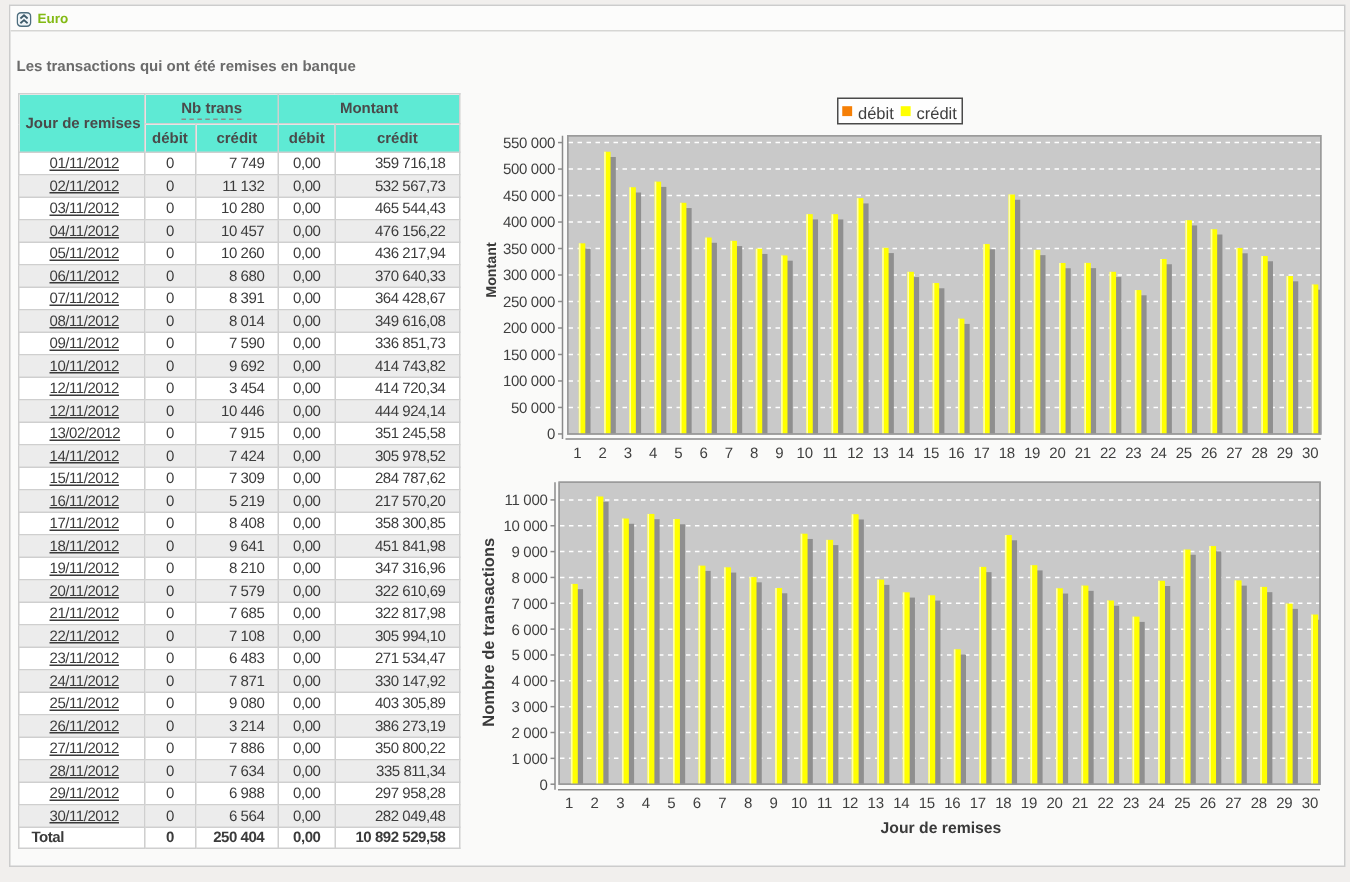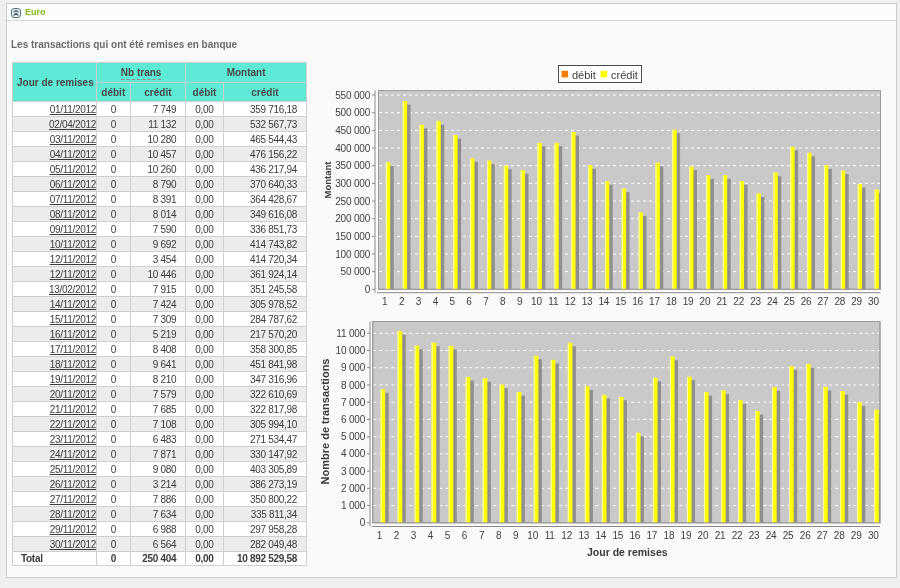--- a/index.html
+++ b/index.html
@@ -7,21 +7,21 @@
 #hdr { position:absolute; left:0; top:0; width:100%; height:17px; background:#fcfcfb; border-bottom:1px solid #d6d6d4; }
 #hdr svg { position:absolute; left:4px; top:4px; }
 #hdr .t { position:absolute; left:18px; top:3px; font-size:9px; font-weight:bold; color:#83ba14; }
 #sub { position:absolute; left:4px; top:35px; font-size:10px; font-weight:bold; color:#6b6b6b; }
 table { position:absolute; left:5px; top:58px; border-collapse:collapse; table-layout:fixed; width:294px; font-size:10px; letter-spacing:-0.3px; color:#3b3b3b; }
 td,th { border:1px solid #cfcfcf; overflow:hidden; white-space:nowrap; }
 th { background:#5eead4; color:#4a4a4a; font-size:10px; letter-spacing:0; height:19px; }
 tr.h1 th { height:20px; }
 td { height:15px; background:#ffffff; }
 tr.alt td { background:#ececec; }
-td.date { padding-left:20px; text-align:right; }
+td.date { padding-left:20px; text-align:left; }
 .lnk { text-decoration:underline; }
 td.c { text-align:center; }
 td.r { text-align:right; padding-right:9px; }
 tr.tot td { font-weight:bold; background:#ffffff; height:14px; }
 .dash { border-bottom:1px dashed #8a8a8a; padding-bottom:1px; }
 #charts { position:absolute; left:0; top:0; width:900px; height:588px; }
 text.tick { font-size:10px; letter-spacing:-0.2px; fill:#3f3f3f; font-family:"Liberation Sans",sans-serif; }
 text.leg { font-size:11px; fill:#3f3f3f; font-family:"Liberation Sans",sans-serif; }
 text.ttl { font-size:11px; font-weight:bold; fill:#3a3a3a; font-family:"Liberation Sans",sans-serif; }
 text.ttlm { font-size:9.5px; font-weight:bold; fill:#3a3a3a; font-family:"Liberation Sans",sans-serif; }
@@ -59,21 +59,21 @@
           <th>crédit</th>
         </tr>
 <tr>
           <td class="date"><span class="lnk">01/11/2012</span></td>
           <td class="c">0</td>
           <td class="r">7 749</td>
           <td class="c">0,00</td>
           <td class="r">359 716,18</td>
         </tr>
 <tr class="alt">
-          <td class="date"><span class="lnk">02/04/2012</span></td>
+          <td class="date"><span class="lnk">02/11/2012</span></td>
           <td class="c">0</td>
           <td class="r">11 132</td>
           <td class="c">0,00</td>
           <td class="r">532 567,73</td>
         </tr>
 <tr>
           <td class="date"><span class="lnk">03/11/2012</span></td>
           <td class="c">0</td>
           <td class="r">10 280</td>
           <td class="c">0,00</td>
@@ -89,21 +89,21 @@
 <tr>
           <td class="date"><span class="lnk">05/11/2012</span></td>
           <td class="c">0</td>
           <td class="r">10 260</td>
           <td class="c">0,00</td>
           <td class="r">436 217,94</td>
         </tr>
 <tr class="alt">
           <td class="date"><span class="lnk">06/11/2012</span></td>
           <td class="c">0</td>
-          <td class="r">8 790</td>
+          <td class="r">8 680</td>
           <td class="c">0,00</td>
           <td class="r">370 640,33</td>
         </tr>
 <tr>
           <td class="date"><span class="lnk">07/11/2012</span></td>
           <td class="c">0</td>
           <td class="r">8 391</td>
           <td class="c">0,00</td>
           <td class="r">364 428,67</td>
         </tr>
@@ -133,21 +133,21 @@
           <td class="c">0</td>
           <td class="r">3 454</td>
           <td class="c">0,00</td>
           <td class="r">414 720,34</td>
         </tr>
 <tr class="alt">
           <td class="date"><span class="lnk">12/11/2012</span></td>
           <td class="c">0</td>
           <td class="r">10 446</td>
           <td class="c">0,00</td>
-          <td class="r">361 924,14</td>
+          <td class="r">444 924,14</td>
         </tr>
 <tr>
           <td class="date"><span class="lnk">13/02/2012</span></td>
           <td class="c">0</td>
           <td class="r">7 915</td>
           <td class="c">0,00</td>
           <td class="r">351 245,58</td>
         </tr>
 <tr class="alt">
           <td class="date"><span class="lnk">14/11/2012</span></td>

